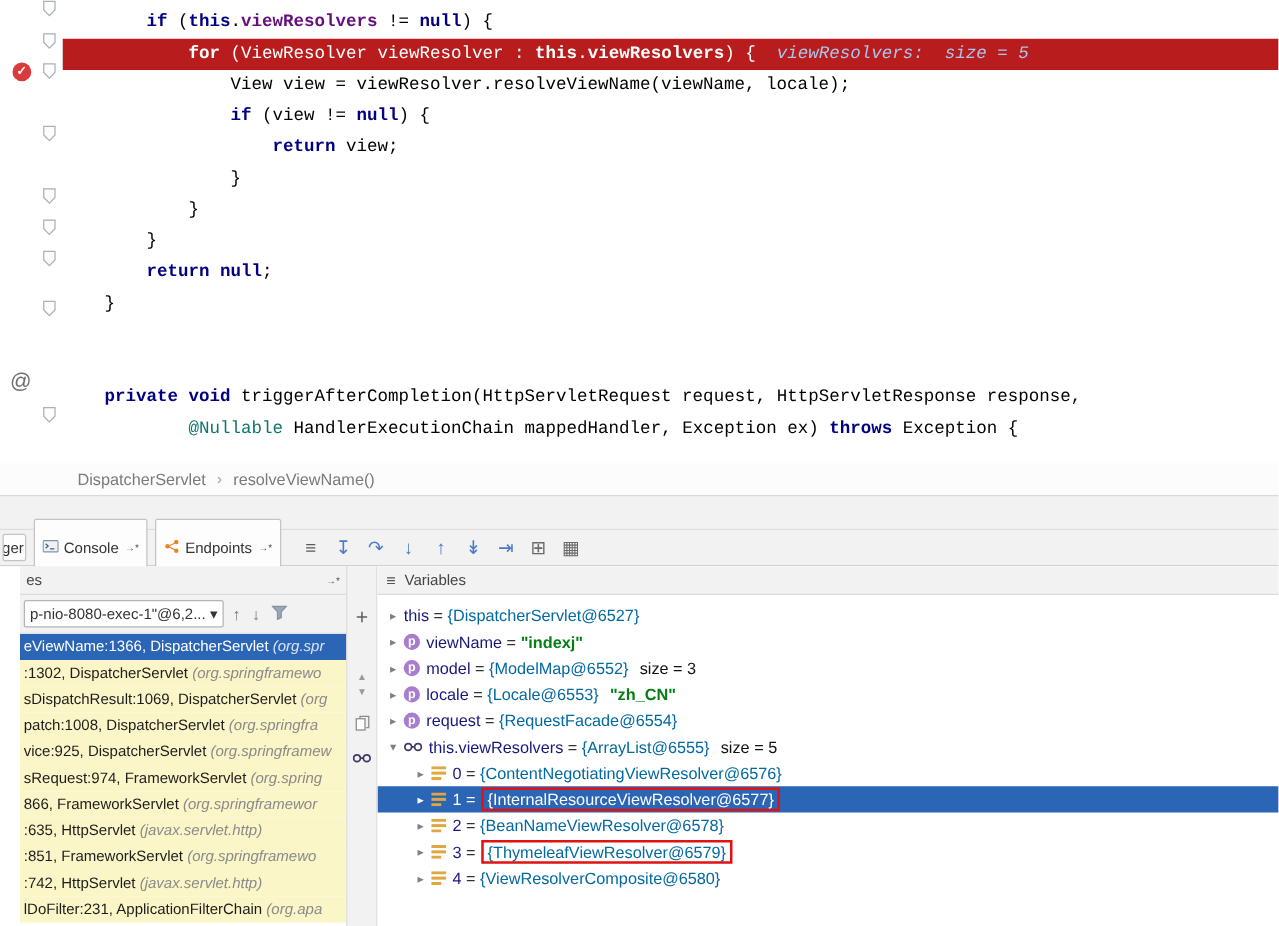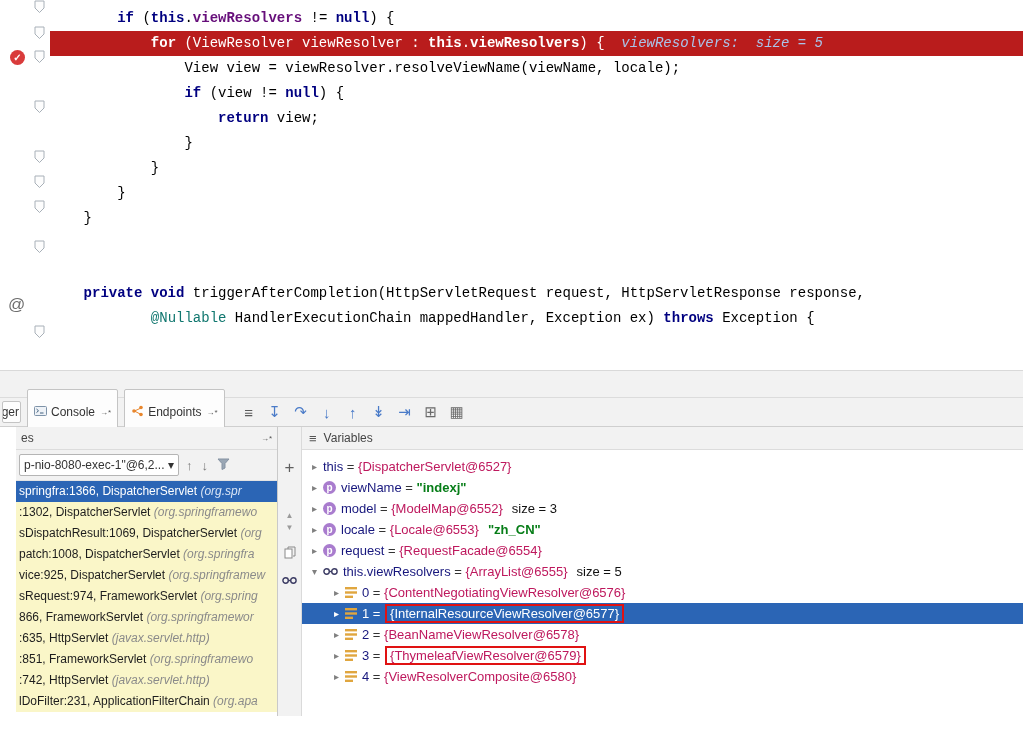--- a/index.html
+++ b/index.html
@@ -71,21 +71,21 @@
                gap:7px;padding:0 7px;font-size:12px;color:#444;}
   .vars-menu{color:#555;font-size:13px;}
   .vars-tree{flex:1;padding-top:6px;}
   .var-row{height:21px;display:flex;align-items:center;font-size:13px;white-space:nowrap;overflow:hidden;}
   .chevron{width:17px;text-align:center;color:#808080;font-size:10px;flex:none;}
   .p-icon{width:13px;height:13px;border-radius:7px;background:#a97cce;color:#fff;font-size:10px;font-weight:bold;
           display:flex;align-items:center;justify-content:center;margin-right:5px;flex:none;}
   .watch-icon,.arr-icon{margin-right:5px;display:flex;align-items:center;flex:none;}
   .var-name{color:#17177d;}
   .var-eq{color:#333;}
-  .var-value{color:#be185d;}
+  .var-value{color:#0369a1;}
   .var-extra{color:#111;margin-left:9px;}
   .var-string{color:#067d17;font-weight:bold;}
   .red-box{border:2px solid #e01212;padding:0 3px;margin-left:1px;}
   .var-row.selected{background:#2b65b5;}
   .var-row.selected .var-name,.var-row.selected .var-eq,.var-row.selected .var-value,
   .var-row.selected .var-extra,.var-row.selected .chevron,.var-row.selected .var-string{color:#fff;}
 </style>
 </head>
 <body>
 
@@ -125,28 +125,34 @@
       </div>
     <div class="code">
         <div class="code-line"><span class="indent">        </span><span class="tk-k">if</span><span class="tk-t"> (</span><span class="tk-k">this</span><span class="tk-t">.</span><span class="tk-f">viewResolvers</span><span class="tk-t"> != </span><span class="tk-k">null</span><span class="tk-t">) {</span></div>
         <div class="code-line exec"><span class="indent">            </span><span class="tk-k">for</span><span class="tk-t"> (ViewResolver viewResolver : </span><span class="tk-k">this</span><span class="tk-t">.</span><span class="tk-f">viewResolvers</span><span class="tk-t">) {  </span><span class="tk-h">viewResolvers:  size = 5</span></div>
         <div class="code-line"><span class="indent">                </span><span class="tk-t">View view = viewResolver.resolveViewName(viewName, locale);</span></div>
         <div class="code-line"><span class="indent">                </span><span class="tk-k">if</span><span class="tk-t"> (view != </span><span class="tk-k">null</span><span class="tk-t">) {</span></div>
         <div class="code-line"><span class="indent">                    </span><span class="tk-k">return</span><span class="tk-t"> view;</span></div>
         <div class="code-line"><span class="indent">                </span><span class="tk-t">}</span></div>
         <div class="code-line"><span class="indent">            </span><span class="tk-t">}</span></div>
         <div class="code-line"><span class="indent">        </span><span class="tk-t">}</span></div>
+        <div class="code-line"><span class="indent">        </span><span class="tk-k">return </span><span class="tk-k">null</span><span class="tk-t">;</span></div>
         <div class="code-line"><span class="indent">    </span><span class="tk-t">}</span></div>
         <div class="code-line"><span class="indent"></span></div>
         <div class="code-line"><span class="indent"></span></div>
         <div class="code-line"><span class="indent">    </span><span class="tk-k">private void</span><span class="tk-t"> triggerAfterCompletion(HttpServletRequest request, HttpServletResponse response,</span></div>
         <div class="code-line"><span class="indent">            </span><span class="tk-a">@Nullable</span><span class="tk-t"> HandlerExecutionChain mappedHandler, Exception ex) </span><span class="tk-k">throws</span><span class="tk-t"> Exception {</span></div>
       </div>
   </div>
 
+  <div class="breadcrumb">
+      <span class="bc-item">DispatcherServlet</span>
+      <span class="bc-sep">›</span>
+      <span class="bc-item">resolveViewName()</span>
+    </div>
 
   <div class="dbg-spacer"></div>
 
   <div class="dbg-toolbar">
     <div class="tabs">
         <div class="tab partial">
           <span class="tab-label">Debugger</span>
         </div>
         <div class="tab">
           <span class="tab-ic"><svg width="13" height="12">
@@ -195,21 +201,21 @@
         </div>
         <span class="thread-icons" style="display:flex;gap:9px;align-items:center;">
             <span class="ti">↑</span>
             <span class="ti">↓</span>
             <span class="ti"><svg width="13" height="12">
                 <path d="M1 1h11L8 5.5V10l-3 1.5V5.5z" fill="#9aa7b5" stroke="#8593a3"></path>
               </svg></span>
           </span>
       </div>
       <div class="frames-list">
-          <div class="frame-row selected"><span class="frame-text">springfra:1366, DispatcherServlet </span><span class="pkg">(org.spr</span></div>
+          <div class="frame-row selected"><span class="frame-text">eViewName:1366, DispatcherServlet </span><span class="pkg">(org.spr</span></div>
           <div class="frame-row"><span class="frame-text">:1302, DispatcherServlet </span><span class="pkg">(org.springframewo</span></div>
           <div class="frame-row"><span class="frame-text">sDispatchResult:1069, DispatcherServlet </span><span class="pkg">(org</span></div>
           <div class="frame-row"><span class="frame-text">patch:1008, DispatcherServlet </span><span class="pkg">(org.springfra</span></div>
           <div class="frame-row"><span class="frame-text">vice:925, DispatcherServlet </span><span class="pkg">(org.springframew</span></div>
           <div class="frame-row"><span class="frame-text">sRequest:974, FrameworkServlet </span><span class="pkg">(org.spring</span></div>
           <div class="frame-row"><span class="frame-text">866, FrameworkServlet </span><span class="pkg">(org.springframewor</span></div>
           <div class="frame-row"><span class="frame-text">:635, HttpServlet </span><span class="pkg">(javax.servlet.http)</span></div>
           <div class="frame-row"><span class="frame-text">:851, FrameworkServlet </span><span class="pkg">(org.springframewo</span></div>
           <div class="frame-row"><span class="frame-text">:742, HttpServlet </span><span class="pkg">(javax.servlet.http)</span></div>
           <div class="frame-row"><span class="frame-text">lDoFilter:231, ApplicationFilterChain </span><span class="pkg">(org.apa</span></div>

